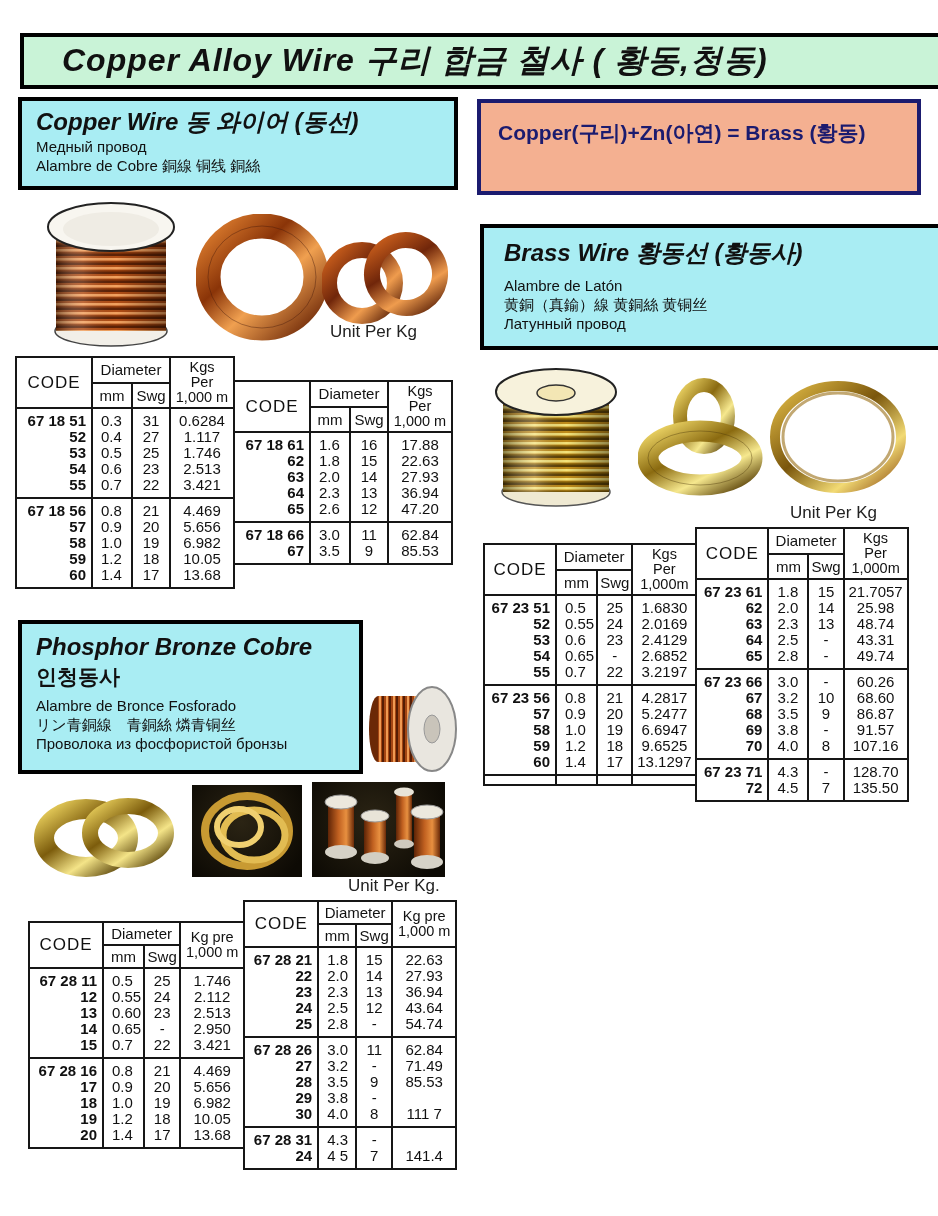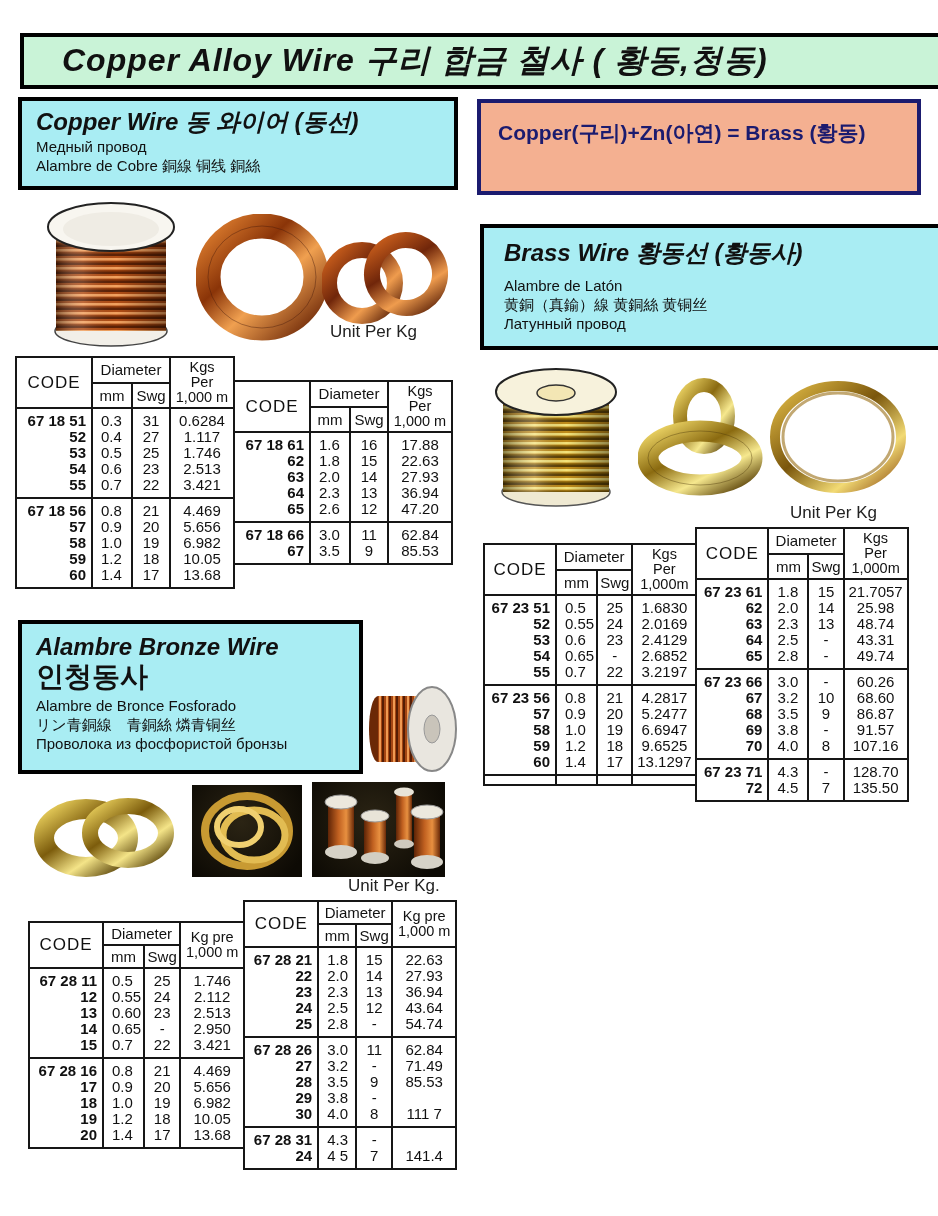--- a/index.html
+++ b/index.html
@@ -10,21 +10,21 @@
   #title-bar{position:absolute;left:20px;top:33px;width:882px;height:48px;
     background:#c9f3d7;border:4px solid #000;display:flex;align-items:center;padding-left:38px;}
   #title-bar span{font-size:32px;font-weight:bold;font-style:italic;letter-spacing:1px;white-space:nowrap;}
 
   .cyan-box{position:absolute;background:#a9edf3;border:4px solid #000;box-sizing:border-box;}
   #copper-box{left:18px;top:97px;width:440px;height:93px;padding:6px 0 0 14px;}
   #brass-box{left:480px;top:224px;width:464px;height:126px;padding:10px 0 0 20px;}
   #phosphor-box{left:18px;top:620px;width:345px;height:154px;padding:8px 0 0 14px;}
 
   .box-title{font-size:24px;font-weight:bold;font-style:italic;line-height:30px;white-space:nowrap;}
-  .box-title2{font-size:28px;font-weight:bold;line-height:30px;}
+  .box-title2{font-size:21px;font-weight:bold;line-height:30px;}
   .box-line{font-size:15px;line-height:19px;white-space:nowrap;}
 
   #formula-box{position:absolute;left:477px;top:99px;width:444px;height:96px;background:#f4b091;
     border:4px solid #1b1b6f;box-sizing:border-box;padding:13px 0 0 17px;}
   #formula-box div{font-size:21px;font-weight:bold;color:#1b1b6f;line-height:33px;white-space:nowrap;}
 
   .unit-label{position:absolute;font-size:17px;color:#222;white-space:nowrap;}
 
   
   .table-wrap{position:absolute;display:flex;align-items:center;}
@@ -72,21 +72,21 @@
 
   <div id="brass-box" class="cyan-box">
     <div class="box-title">Brass Wire  황동선 (황동사)</div>
     <div style="height:8px"></div>
     <div class="box-line">Alambre de Latón</div>
     <div class="box-line">黄銅（真鍮）線 黄銅絲 黄铜丝</div>
     <div class="box-line">Латунный провод</div>
   </div>
 
   <div id="phosphor-box" class="cyan-box">
-    <div class="box-title">Alambre Bronze Wire</div>
+    <div class="box-title">Phosphor Bronze Cobre</div>
     <div class="box-title2">인청동사</div>
     <div style="height:4px"></div>
     <div class="box-line">Alambre de Bronce Fosforado</div>
     <div class="box-line">リン青銅線　青銅絲 燐青铜丝</div>
     <div class="box-line">Проволока из фосфористой бронзы</div>
   </div>
 
   <div class="img-abs" style="left:45px;top:200px;">
     <svg width="132" height="150" viewBox="0 0 132 150">
       <defs>

